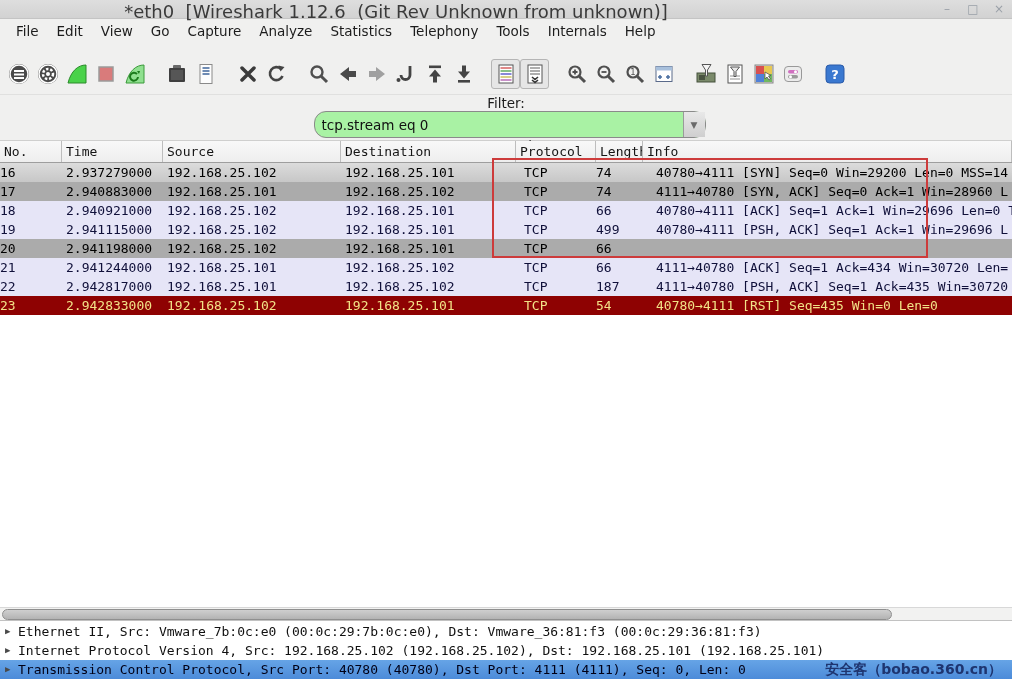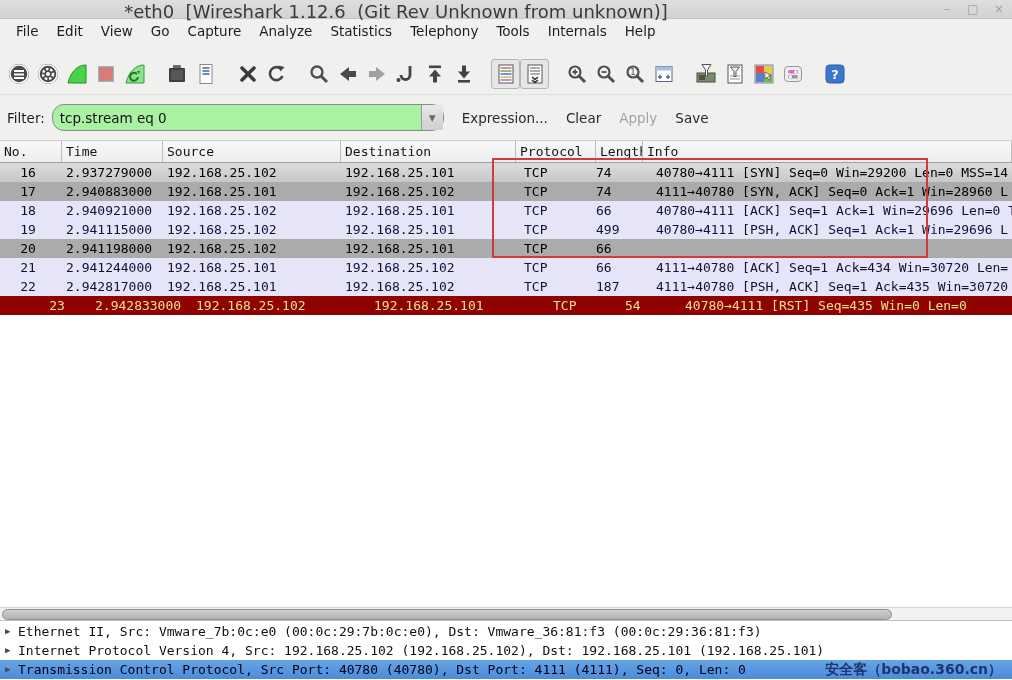--- a/index.html
+++ b/index.html
@@ -21,49 +21,49 @@
 
   
   .toolbar { height:42px; background:#f0f0ef; display:flex; align-items:center; padding-left:4px; border-bottom:1px solid #e0e0df;}
   .tbtn { width:29px; height:30px; display:flex; align-items:center; justify-content:center; border:1px solid transparent; border-radius:3px; }
   .tbtn svg { width:24px; height:24px; }
   .gap { margin-left:13px; }
   .pressed { border:1px solid #b5b5b5; background:#e6e6e6; border-radius:3px; }
 
   
   .filterbar { height:46px; background:#f0f0ef; display:flex; align-items:center; padding-left:7px;
-    border-bottom:1px solid #cfcfce; }
+    border-bottom:1px solid #cfcfce;flex-direction:column; }
   .filterlabel { font-size:13.5px; color:#1c1c1c; margin-right:7px; }
   .filterentry { width:392px; height:27px; background:#a9f2a4; border:1px solid #8a8a8a; border-radius:12px;
     display:flex; position:relative; }
   .filterentry input { flex:1; height:100%; border:none; outline:none; background:transparent;
     font-size:13.5px; color:#111; padding-left:7px; font-family:"DejaVu Sans","Liberation Sans",sans-serif; }
   .combo-btn { width:22px; height:25px; background:linear-gradient(#e8e8e8,#cfcfcf); border-left:1px solid #9a9a9a;
     display:flex; align-items:center; justify-content:center; color:#6a6a6a; font-size:9px; }
   .fbtn { font-size:13.5px; color:#2a2a2a; margin-left:18px; }
   .fbtn.disabled { color:#a4a4a4; }
 
   
   .plist { position:absolute; top:141px; left:0; width:1012px; height:466px; background:#fff; }
   .pgrid { display:grid; grid-template-columns:62px 101px 178px 175px 80px 47px 1fr;
     font-family:"DejaVu Sans Mono","Liberation Mono",monospace; font-size:13px; }
   .phead { height:22px; line-height:21px; background:linear-gradient(#f8f8f8,#eeeeee);
     border-bottom:1px solid #9e9e9e; color:#141414; }
   .phead > div { border-right:1px solid #bdbdbd; padding-left:4px; overflow:hidden; white-space:nowrap; }
   .prow { height:19px; line-height:19px; white-space:nowrap; }
   .prow > div { overflow:hidden; }
-  .c-no { text-align:center; padding-right:6px; }
+  .c-no { text-align:left; padding-right:6px; }
   .c-time,.c-src,.c-dst { padding-left:4px; }
   .c-proto { padding-left:8px; }
   .c-len { text-align:left; padding-right:8px; }
   .c-info { padding-left:13px; }
   .row-sel { background:linear-gradient(#dcdcdc,#c7c7c7); color:#000; }
   .row-gray { background:#ababab; color:#000; }
   .row-lav { background:#e6e5f7; color:#10103a; }
-  .row-red { background:#8e0202; color:#f2e187;padding-left:29px; }
+  .row-red { background:#8e0202; color:#f2e187; }
   .annot-rect { position:absolute; left:492px; top:17px; width:436px; height:100px;
     border:2px solid #cd3b3b; pointer-events:none; }
 
   
   .hscroll { position:absolute; top:607px; left:0; width:1012px; height:14px; background:#f2f2f1;
     border-top:1px solid #d8d8d8; border-bottom:1px solid #c2c2c2; }
   .hthumb { position:absolute; left:2px; top:1px; width:890px; height:11px; border-radius:6px;
     background:linear-gradient(#cfcfcf,#b3b3b3); border:1px solid #8f8f8f; }
 
   

